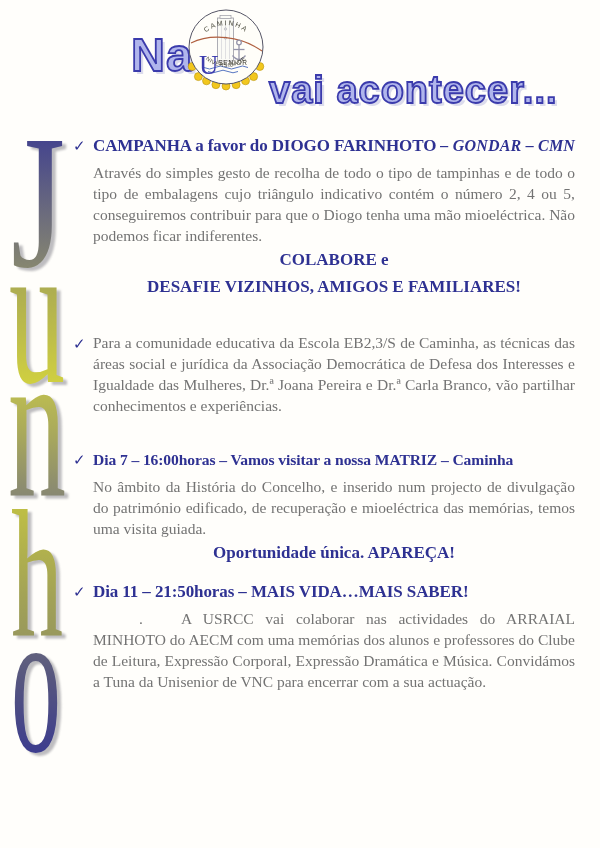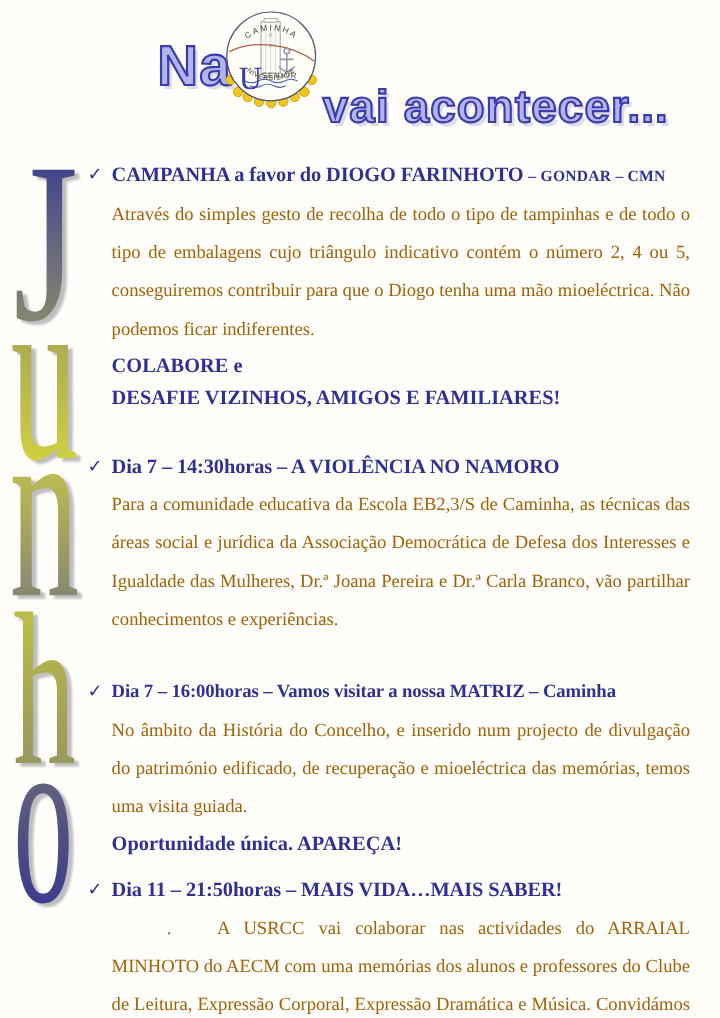--- a/index.html
+++ b/index.html
@@ -44,28 +44,28 @@
   .section + .section{margin-top:32px;}
   .section.s4{margin-top:14px;}
   .sec-title{
     margin:0;font-size:17px;font-weight:700;line-height:24px;white-space:nowrap;
     letter-spacing:-0.1px;
   }
   .s3 .sec-title{font-size:15.6px;}
   .sec-title .check{
     position:absolute;left:-20px;font-weight:400;font-size:15px;
   }
-  .title-suffix{font-size:13px;margin-left:4px;letter-spacing:0.2px;}
+  .title-suffix{font-size:16px;margin-left:4px;letter-spacing:0.2px;font-style:italic;}
   .sec-body{
-    margin:4px 0 0 0;font-size:15.5px;line-height:32px;text-align:justify;
-    color:#a16207;
+    margin:4px 0 0 0;font-size:15.5px;line-height:21px;text-align:justify;
+    color:#737373;
   }
   .lead-dot{margin-left:46px;margin-right:38px;}
   .callout{
-    margin:0;font-size:17px;font-weight:700;line-height:27px;text-align:left;
+    margin:0;font-size:17px;font-weight:700;line-height:27px;text-align:center;
   }
 </style>
 </head>
 <body>
 
 <div class="page">
 
   <div class="wordart wordart-na">Na</div>
 
   <svg class="logo-svg" width="80" height="94" viewBox="0 0 80 94">
@@ -168,21 +168,21 @@
       <h2 class="sec-title">
         <span class="check">✓</span><span>CAMPANHA a favor do DIOGO FARINHOTO</span><span class="title-suffix">– GONDAR – CMN</span>
       </h2>
       <p class="sec-body">Através do simples gesto de recolha de todo o tipo de tampinhas e de todo o tipo de embalagens cujo triângulo indicativo contém o número 2, 4 ou 5, conseguiremos contribuir para que o Diogo tenha uma mão mioeléctrica. Não podemos ficar indiferentes.</p>
       <p class="callout">COLABORE e</p>
       <p class="callout">DESAFIE VIZINHOS, AMIGOS E FAMILIARES!</p>
     </section>
 
     <section class="section s2">
       <h2 class="sec-title">
-        <span class="check">✓</span><span>Dia 7 – 14:30horas – A VIOLÊNCIA NO NAMORO</span>
+        <span class="check">✓</span>
       </h2>
       <p class="sec-body">Para a comunidade educativa da Escola EB2,3/S de Caminha, as técnicas das áreas social e jurídica da Associação Democrática de Defesa dos Interesses e Igualdade das Mulheres, Dr.ª Joana Pereira e Dr.ª Carla Branco, vão partilhar conhecimentos e experiências.</p>
     </section>
 
     <section class="section s3">
       <h2 class="sec-title">
         <span class="check">✓</span><span>Dia 7 – 16:00horas – Vamos visitar a nossa MATRIZ – Caminha</span>
       </h2>
       <p class="sec-body">No âmbito da História do Concelho, e inserido num projecto de divulgação do património edificado, de recuperação e mioeléctrica das memórias, temos uma visita guiada.</p>
       <p class="callout">Oportunidade única. APAREÇA!</p>

